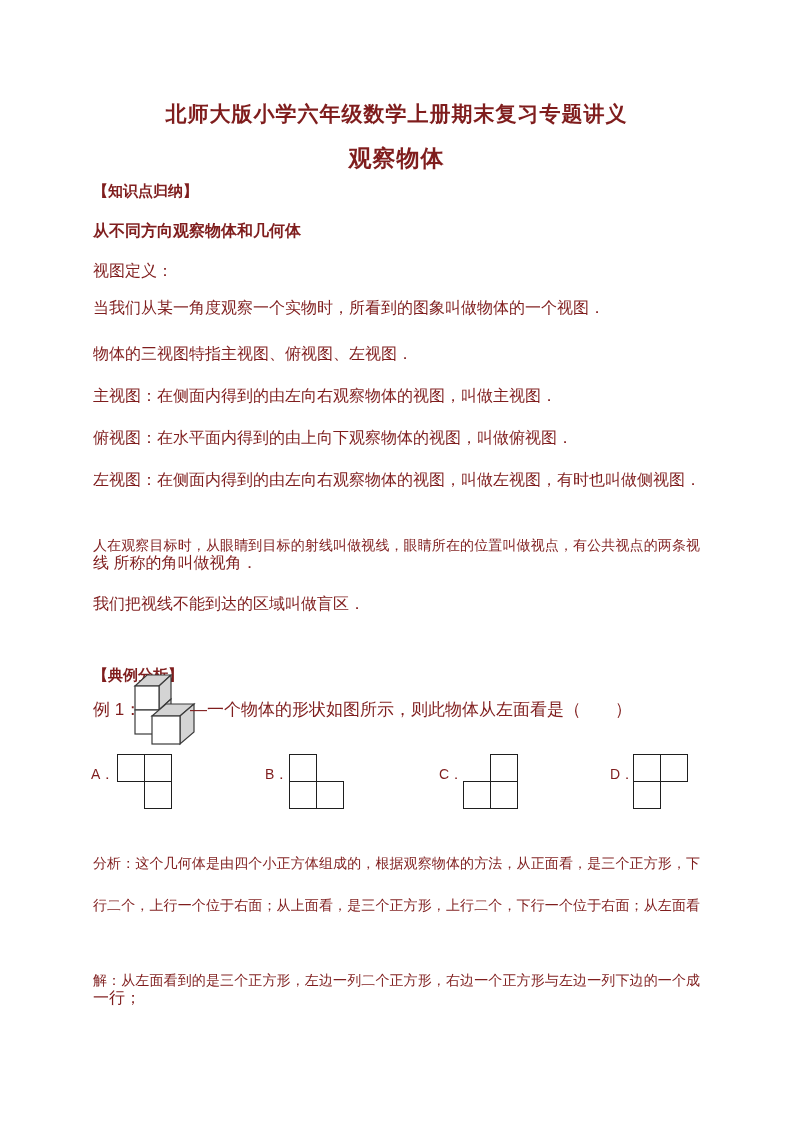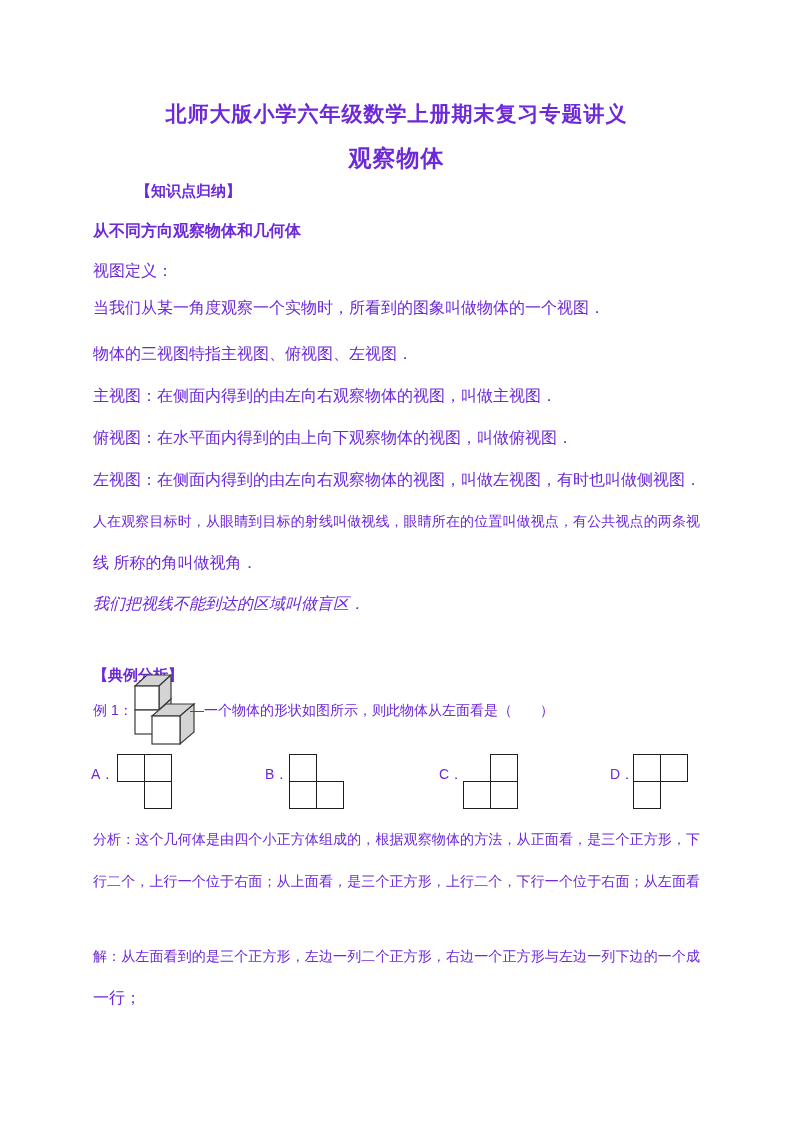--- a/index.html
+++ b/index.html
@@ -2,62 +2,62 @@
 <html><head>
 <meta charset="utf-8">
 <style>
   html,body { margin:0; padding:0; background:#ffffff; }
   .page {
     position: relative;
     width: 793px;
     height: 1122px;
     background: #ffffff;
     font-family: "Liberation Sans", sans-serif;
-    color: #6d28d9;
+    color: #7f1d1d;
     overflow: hidden;
   }
   .abs { position:absolute; }
   .center { left:0; width:793px; text-align:center; }
   .title { font-size:21px; font-weight:bold; letter-spacing:1px; }
   .subtitle { font-size:23px; font-weight:bold; letter-spacing:1px; }
   .h-bold { left:93px; font-size:15px; font-weight:bold; }
   .line { left:93px; width:607px; font-size:16px; line-height:20px; white-space:nowrap; }
-  .wrapline { left:93px; width:607px; font-size:14px; line-height:20px; }
+  .wrapline { left:93px; width:607px; font-size:14px; line-height:20px;margin-top:24px; }
   .just { text-align:justify; text-align-last:justify; white-space:normal; }
   .opt-label { width:40px; font-size:14px; }
   .opt-fig { position:absolute; width:56px; height:56px; }
   .sq {
     position:absolute;
     width:28px; height:28px;
     box-sizing:border-box;
     border:1px solid #1f1f1f;
     background:#ffffff;
   }
-  .qtext { font-size:14px; line-height:20px; white-space:nowrap; }
+  .qtext { font-size:17px; line-height:20px; white-space:nowrap; }
 </style>
 </head>
 <body>
 
 <div class="page">
 
   <div class="abs center title" style="top:100px;">北师大版小学六年级数学上册期末复习专题讲义</div>
   <div class="abs center subtitle" style="top:143px;">观察物体</div>
 
-  <div class="abs h-bold" style="top:182px;margin-left:43px;">【知识点归纳】</div>
+  <div class="abs h-bold" style="top:182px;">【知识点归纳】</div>
   <div class="abs h-bold" style="top:221px; font-size:16px;">从不同方向观察物体和几何体</div>
 
   <div class="abs line" style="top:261px;">视图定义：</div>
   <div class="abs line" style="top:298px;">当我们从某一角度观察一个实物时，所看到的图象叫做物体的一个视图．</div>
   <div class="abs line" style="top:344px;">物体的三视图特指主视图、俯视图、左视图．</div>
   <div class="abs line" style="top:386px;">主视图：在侧面内得到的由左向右观察物体的视图，叫做主视图．</div>
   <div class="abs line" style="top:428px;">俯视图：在水平面内得到的由上向下观察物体的视图，叫做俯视图．</div>
   <div class="abs line" style="top:470px;">左视图：在侧面内得到的由左向右观察物体的视图，叫做左视图，有时也叫做侧视图．</div>
   <div class="abs wrapline just" style="top:511px;">人在观察目标时，从眼睛到目标的射线叫做视线，眼睛所在的位置叫做视点，有公共视点的两条视</div>
   <div class="abs line" style="top:553px;">线 所称的角叫做视角．</div>
-  <div class="abs line" style="top:594px;font-style:italic;">我们把视线不能到达的区域叫做盲区．</div>
+  <div class="abs line" style="top:594px;">我们把视线不能到达的区域叫做盲区．</div>
 
   <div class="abs h-bold" style="top:633px;margin-top:33px;">【典例分析】</div>
 
   <div class="abs qtext" style="left:93px; top:700px;">例 1：</div>
 
   <svg class="abs" style="left:130px; top:670px;" width="70" height="80" viewBox="0 0 70 80">
 
     <polygon points="5,16 17,5 41,5 29,16" fill="#d4d4d4" stroke="#3a3a3a" stroke-width="1.2"></polygon>
     <polygon points="29,16 41,5 41,29 29,40" fill="#d4d4d4" stroke="#3a3a3a" stroke-width="1.2"></polygon>
     <rect x="5" y="16" width="24" height="24" fill="#ffffff" stroke="#3a3a3a" stroke-width="1.2"></rect>

